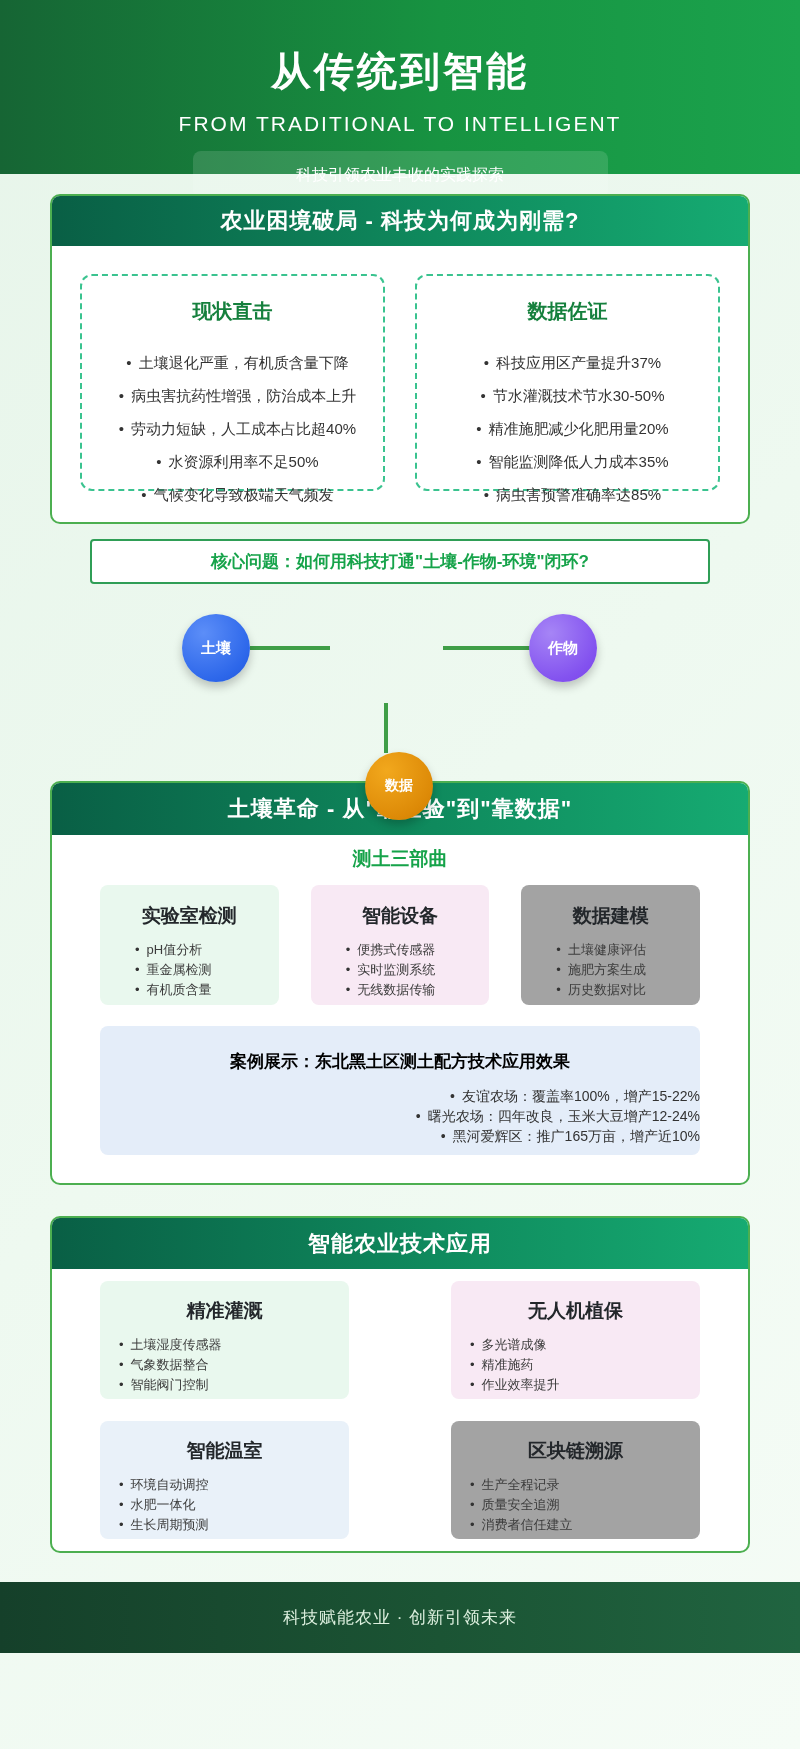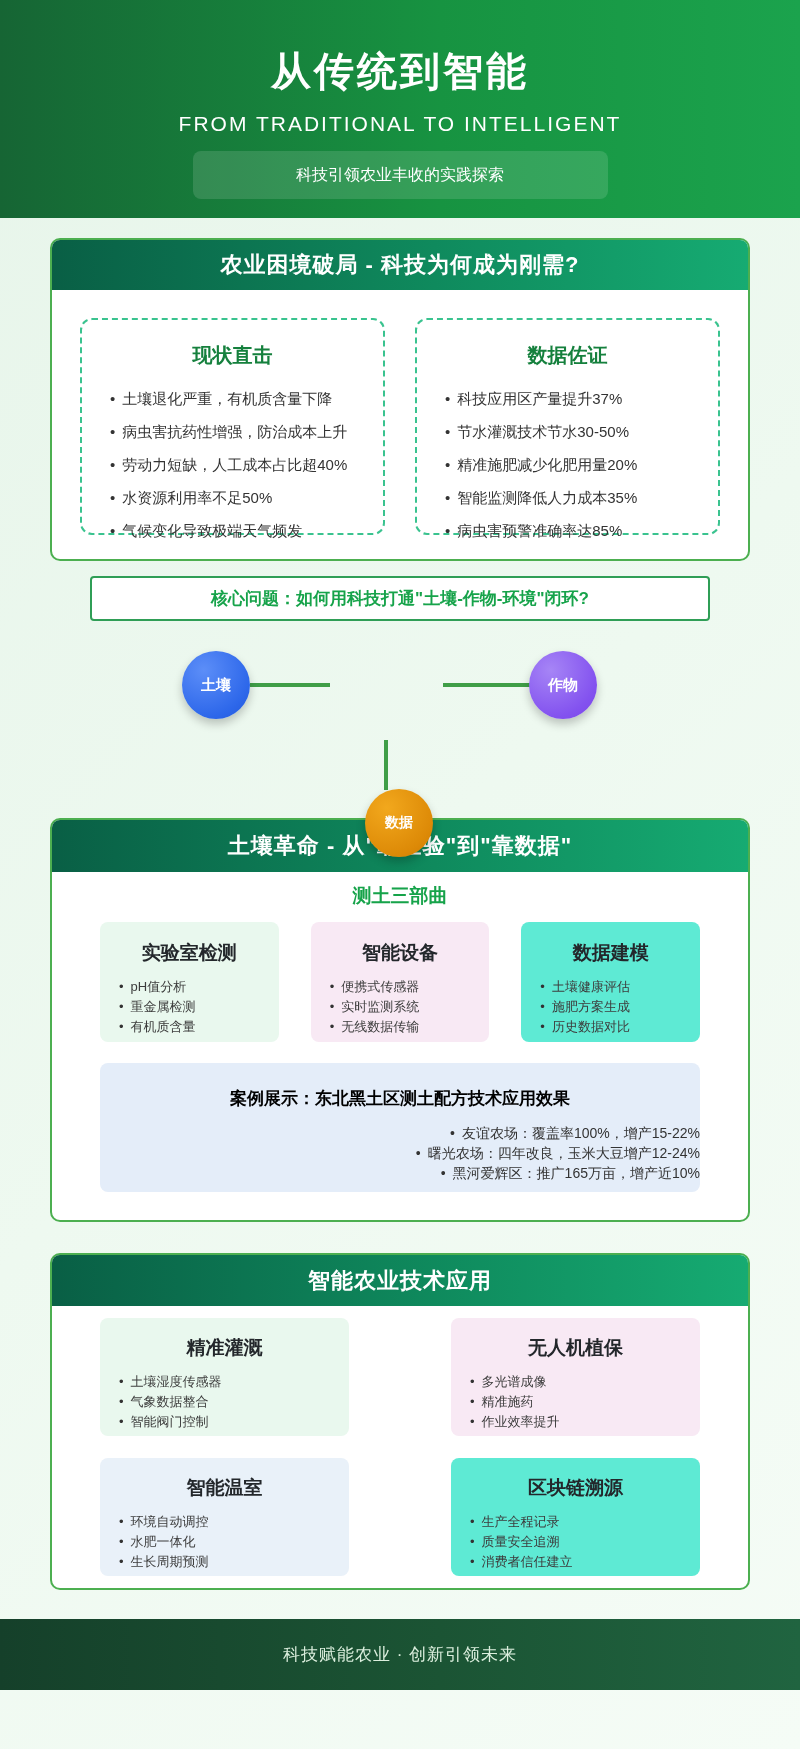--- a/index.html
+++ b/index.html
@@ -9,21 +9,21 @@
     font-family:"Liberation Sans","DejaVu Sans",sans-serif;
   }
   .page {
     width:800px; height:1749px;
     background:linear-gradient(135deg,#e7f5ea 0%,#eef9f0 50%,#f5fcf6 100%);
     overflow:hidden;
   }
 
   
   .hero {
-    height:218px;
+    height:174px;
     background:linear-gradient(90deg,#166534 0%,#179341 55%,#1ba34d 100%);
     color:#fff; text-align:center;
   }
   .hero-title { margin:0; padding-top:44px; font-size:40px; font-weight:bold; letter-spacing:3px; }
   .hero-sub { margin-top:13px; font-size:21px; letter-spacing:2px; font-weight:normal; }
   .hero-badge {
     margin:15px auto 0; width:415px; height:48px;
     background:rgba(255,255,255,0.13); border-radius:8px;
     display:flex; align-items:center; justify-content:center;
     font-size:16px;
@@ -36,28 +36,28 @@
   }
   .card-header {
     height:50px;
     background:linear-gradient(90deg,#095f45 0%,#0f8a5d 55%,#16ab72 100%);
     color:#fff; display:flex; align-items:center; justify-content:center;
     font-size:22px; font-weight:bold; letter-spacing:1px;
   }
 
   
   .sec1 { margin-top:20px; }
-  .sec1-body { padding:28px 28px 24px; }
+  .sec1-body { padding:28px 28px 31px; }
   .dashed-row { display:flex; gap:30px; }
   .dashed-box {
     flex:1; height:217px; border:2px dashed #3ac38f; border-radius:12px;
     background:#fff; padding:22px 18px 0;
   }
   .dashed-title { text-align:center; font-size:20px; font-weight:bold; color:#15803d; margin:0; }
-  .dashed-box ul { list-style:none; margin:13px 0 0; padding:0 0 0 10px; }
+  .dashed-box ul { list-style:none; margin:21px 0 0; padding:0 0 0 10px;text-align:center; }
   .dashed-box li { font-size:15px; color:#333; line-height:33px; white-space:nowrap; }
   .dashed-box li::before, .mini-card li::before, .case-box li::before, .tech-card li::before {
     content:"•"; margin-right:7px; color:#333;
   }
 
   
   .core-box {
     width:620px; height:45px; margin:15px auto 0;
     background:#fff; border:2px solid #2f9e56; border-radius:4px;
     display:flex; align-items:center; justify-content:center;
@@ -90,27 +90,27 @@
   .link { position:absolute; background:#3f9e47; }
   .link-left  { left:250px; top:62px; width:80px; height:4px; }
   .link-right { left:443px; top:62px; width:87px; height:4px; }
   .link-down  { left:384px; top:119px; width:4px; height:50px; }
 
   
   .sec2 .card-header { height:52px; }
   .sec2-body { padding:12px 48px 28px; }
   .sub-heading { text-align:center; font-size:19px; font-weight:bold; color:#16a34a; margin:0; line-height:24px; }
   .trio { display:flex; gap:32px; margin-top:14px; }
-  .mini-card { flex:1; height:120px; border-radius:8px; padding:18px 0 0; }
+  .mini-card { flex:1; height:120px; border-radius:8px; padding:18px 16px 0; }
   .mini-title { text-align:center; font-size:19px; font-weight:bold; color:#23272b; margin:0; }
   .mini-card ul { list-style:none; margin:11px 0 0; padding:0 0 0 19px; }
   .mini-card li { font-size:13px; color:#3c3c3c; line-height:20px; }
   .bg-mint { background:#e9f8ee; }
   .bg-pink { background:#f8e9f4; }
-  .bg-lav  { background:#5eead4; }
+  .bg-lav  { background:#a3a3a3; }
   .bg-blue { background:#e9f1f9; }
 
   .case-box { margin-top:21px; height:129px; border-radius:8px; background:#e4edf9; padding:24px 0 0; }
   .case-title { text-align:center; font-size:17px; font-weight:bold; color:#000000; margin:0; }
   .case-box ul { list-style:none; margin:13px 0 0; padding:0 0 0 30px;text-align:right; }
   .case-box li { font-size:14px; color:#333; line-height:20px; }
 
   
   .sec3 { margin-top:31px; }
   .sec3 .card-header { height:51px; }

